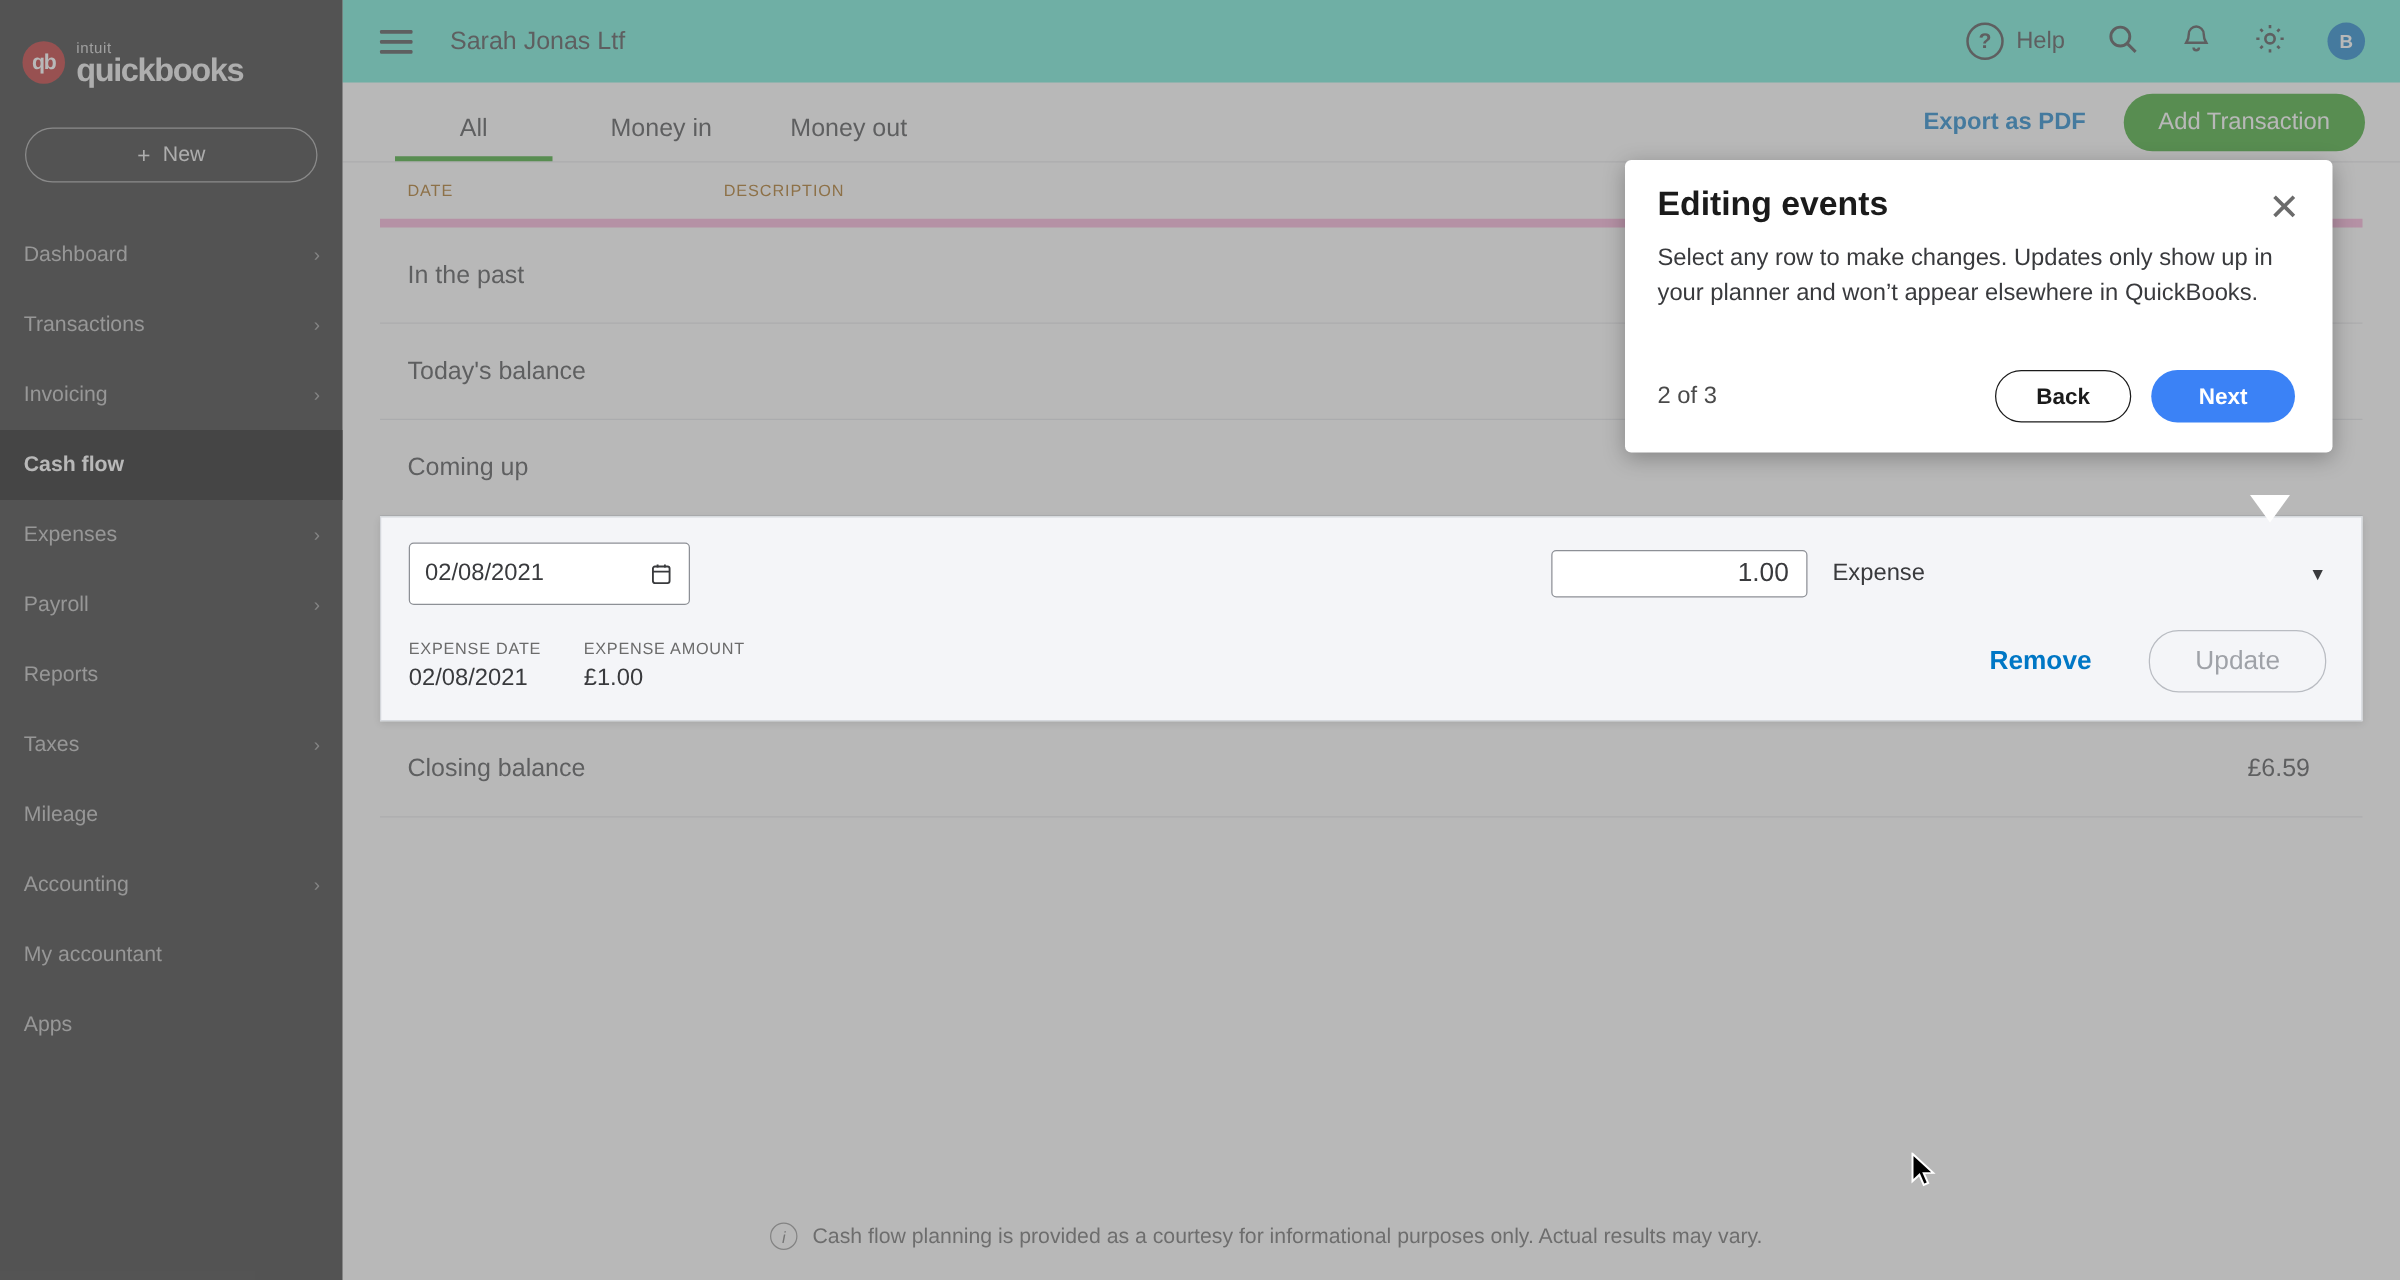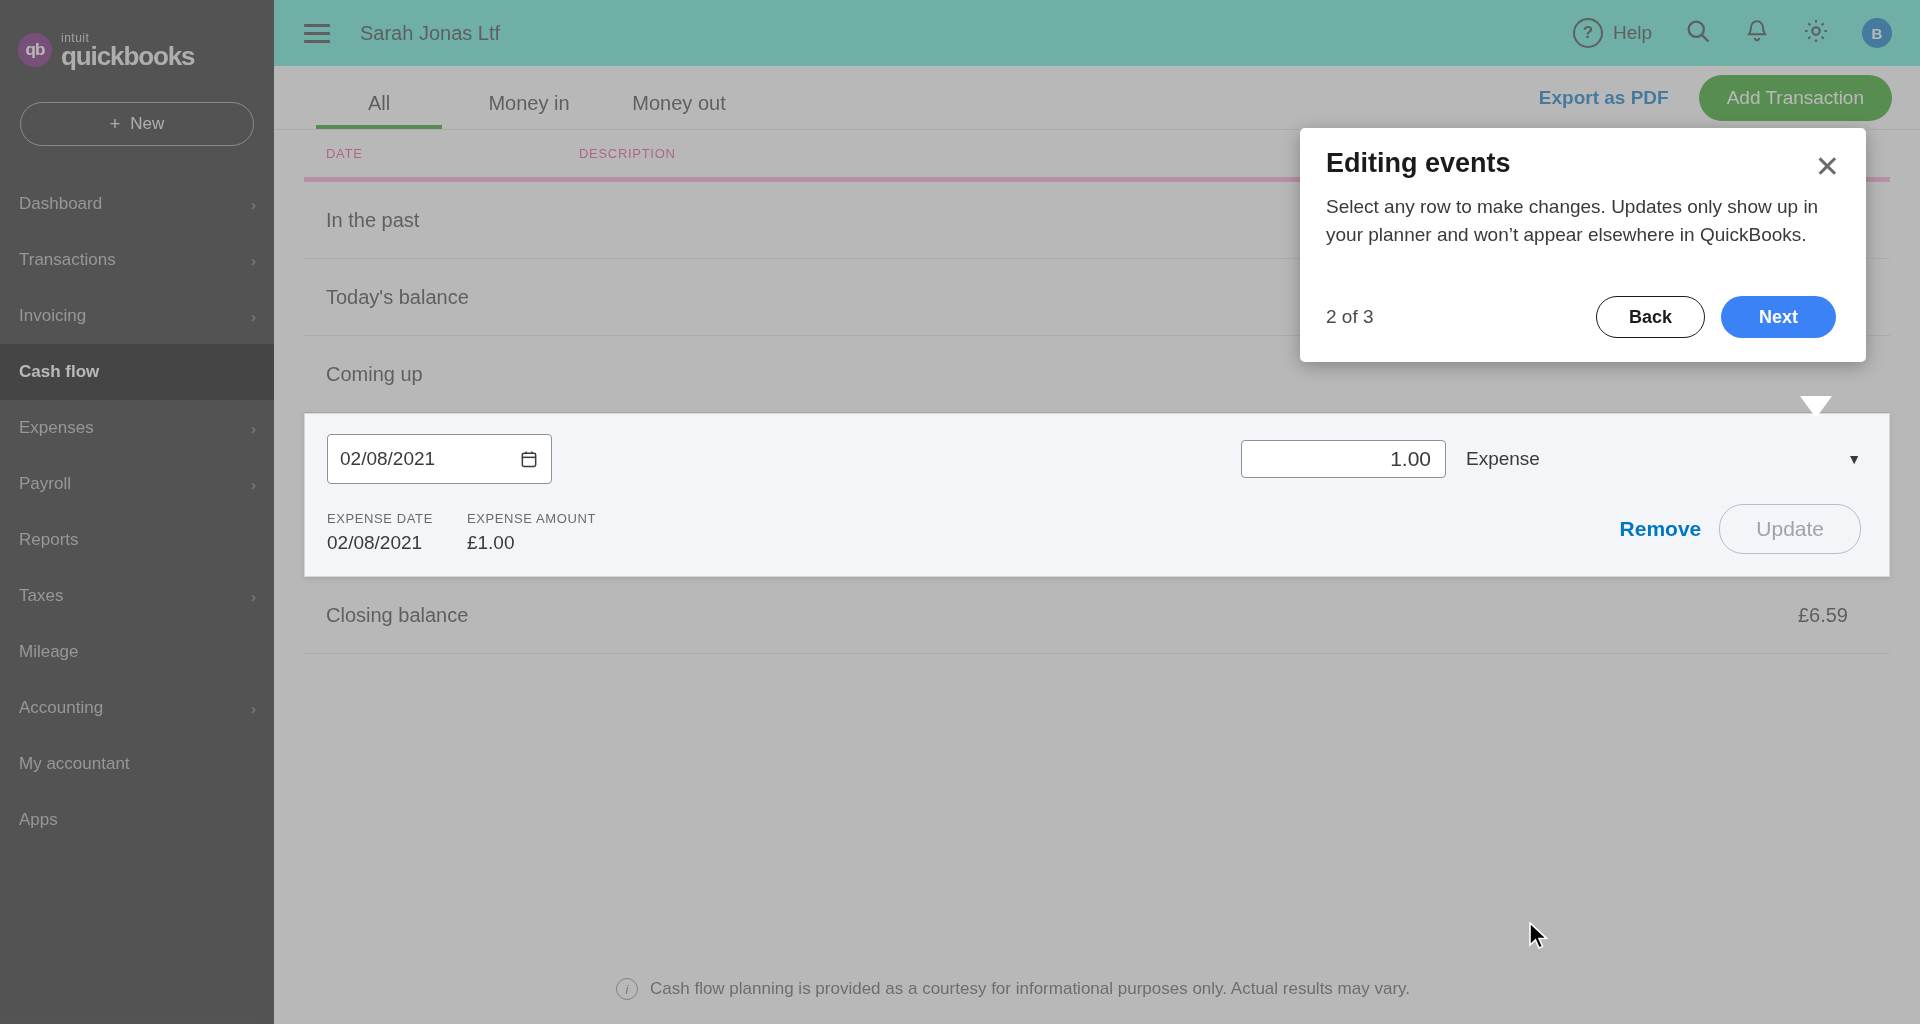--- a/index.html
+++ b/index.html
@@ -10,21 +10,21 @@
   }
   #app { position: relative; width: 1920px; height: 1024px; display: flex; }
 
   
   .sidebar {
     width: 274px; height: 1024px; background: #212121;
     flex: 0 0 274px; position: relative; z-index: 5;
   }
   .logo-wrap { padding: 22px 0 0 18px; height: 78px; display: flex; align-items: center; }
   .logo-badge {
-    width: 34px; height: 34px; border-radius: 50%; background: #701a75;
+    width: 34px; height: 34px; border-radius: 50%; background: #b91c1c;
     display: flex; align-items: center; justify-content: center;
     color: #fff; font-size: 17px; font-weight: 700; letter-spacing: -1px;
     flex: 0 0 34px;
   }
   .logo-text { margin-left: 9px; line-height: 1; }
   .logo-intuit {
     display: block; color: #c9c9c9; font-size: 12px; letter-spacing: .5px;
     font-weight: 400; margin-bottom: 1px;
   }
   .logo-qb {
@@ -91,22 +91,22 @@
   .add-txn {
     background: #2CA01C; color: #fff; border: none; border-radius: 24px;
     height: 46px; padding: 0 28px; font-size: 19px; cursor: pointer;
     font-family: inherit;
   }
 
   
   .table { padding: 0 30px 0 30px; }
   .thead {
     display: flex; height: 52px; align-items: center;
-    font-size: 13px; letter-spacing: .7px; color: #ec4899;
-    border-bottom: 5px solid #f9a8d4;
+    font-size: 13px; letter-spacing: .7px; color: #a16207;
+    border-bottom: 7px solid #f9a8d4;
   }
   .col-date { width: 275px; padding-left: 22px; }
   .col-desc { flex: 1; }
   .col-amt { width: 300px; text-align: right; padding-right: 42px; }
   .trow {
     display: flex; align-items: center; height: 77px;
     border-bottom: 1px solid #e3e5e8; font-size: 20px; color: #393a3d;
   }
   .trow .label { padding-left: 22px; }
   .trow .amount { margin-left: auto; padding-right: 42px; font-size: 20px; }
@@ -131,21 +131,21 @@
   }
   .type-select {
     width: 395px; margin-left: 20px; display: flex; align-items: center;
     font-size: 19px; color: #393a3d; cursor: pointer;
   }
   .type-select .caret { margin-left: auto; font-size: 14px; color: #393a3d; }
   .edit-bottom { display: flex; align-items: flex-end; margin-top: 20px; }
   .field-block { margin-right: 34px; }
   .field-label { font-size: 13px; letter-spacing: .6px; color: #6b6b6b; margin-bottom: 6px; }
   .field-value { font-size: 19px; color: #393a3d; }
-  .edit-actions { margin-left: auto; display: flex; align-items: center; gap: 18px; }
+  .edit-actions { margin-left: auto; display: flex; align-items: center; gap: 46px; }
   .remove-link { color: #0077C5; font-size: 21px; font-weight: 600; cursor: pointer; }
   .update-btn {
     border: 1.5px solid #b9bcc2; border-radius: 24px; background: #f4f5f8;
     color: #9fa2a8; font-size: 21px; height: 50px; padding: 0 36px;
     cursor: not-allowed; font-family: inherit;
   }
 
   .footer-note {
     position: absolute; left: 342px; bottom: 24px;
     display: flex; align-items: center; gap: 12px;

